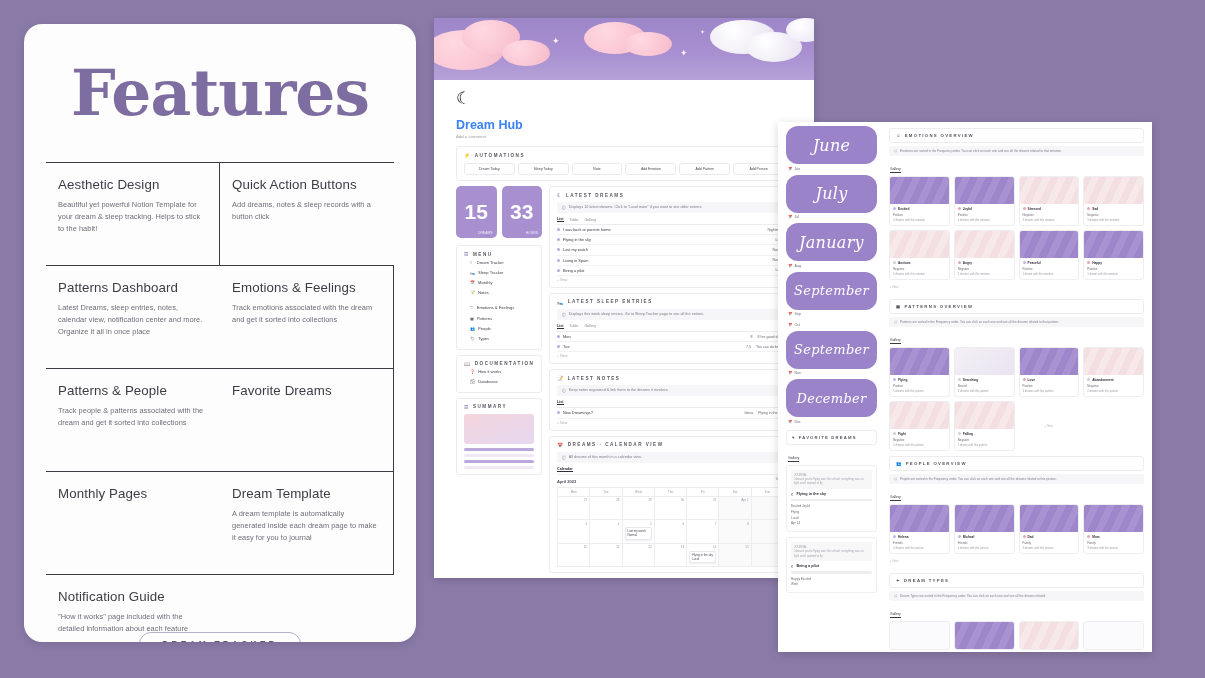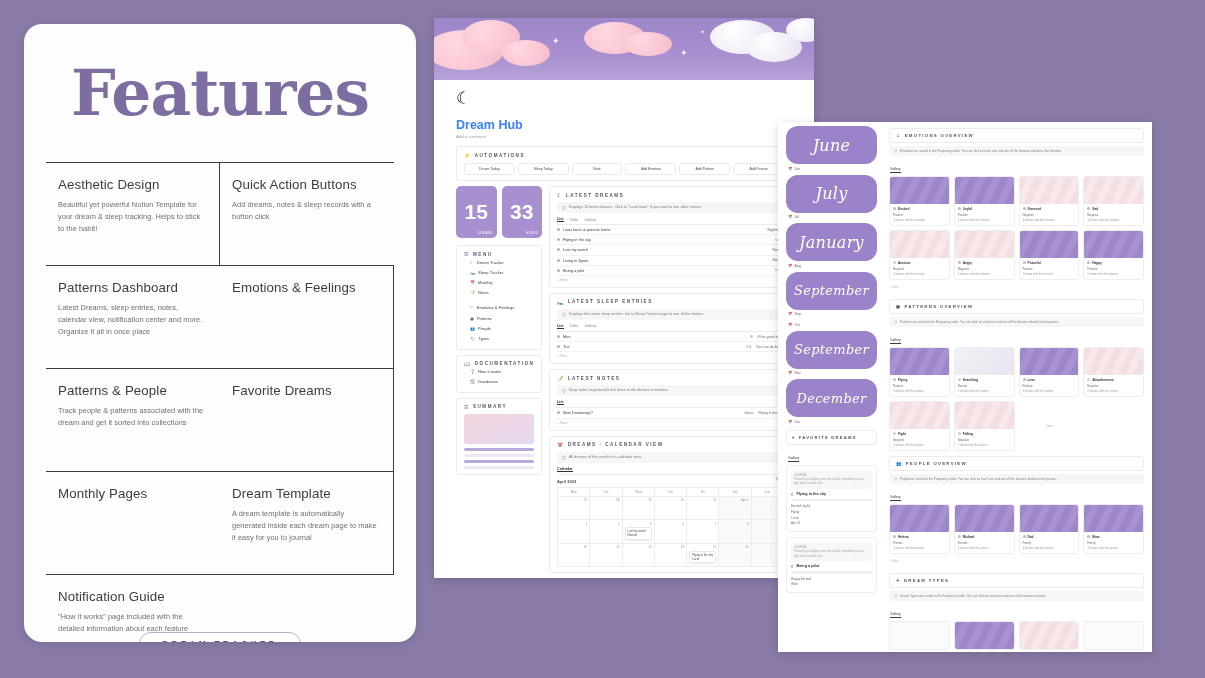--- a/index.html
+++ b/index.html
@@ -185,20 +185,21 @@
     <div class="feat-cell">
       <div class="feat-title">Quick Action Buttons</div>
       <div class="feat-desc">Add dreams, notes &amp; sleep records with a button click</div>
     </div>
     <div class="feat-cell">
       <div class="feat-title">Patterns Dashboard</div>
       <div class="feat-desc">Latest Dreams, sleep entries, notes, calendar view, notification center and more. Organize it all in once place</div>
     </div>
     <div class="feat-cell left">
       <div class="feat-title">Emotions &amp; Feelings</div>
+      <div class="feat-desc">Track emotions associated with the dream and get it sorted into collections</div>
     </div>
     <div class="feat-cell">
       <div class="feat-title">Patterns &amp; People</div>
       <div class="feat-desc">Track people &amp; patterns associated with the dream and get it sorted into collections</div>
     </div>
     <div class="feat-cell left">
       <div class="feat-title">Favorite Dreams</div>
     </div>
     <div class="feat-cell">
       <div class="feat-title">Monthly Pages</div>

